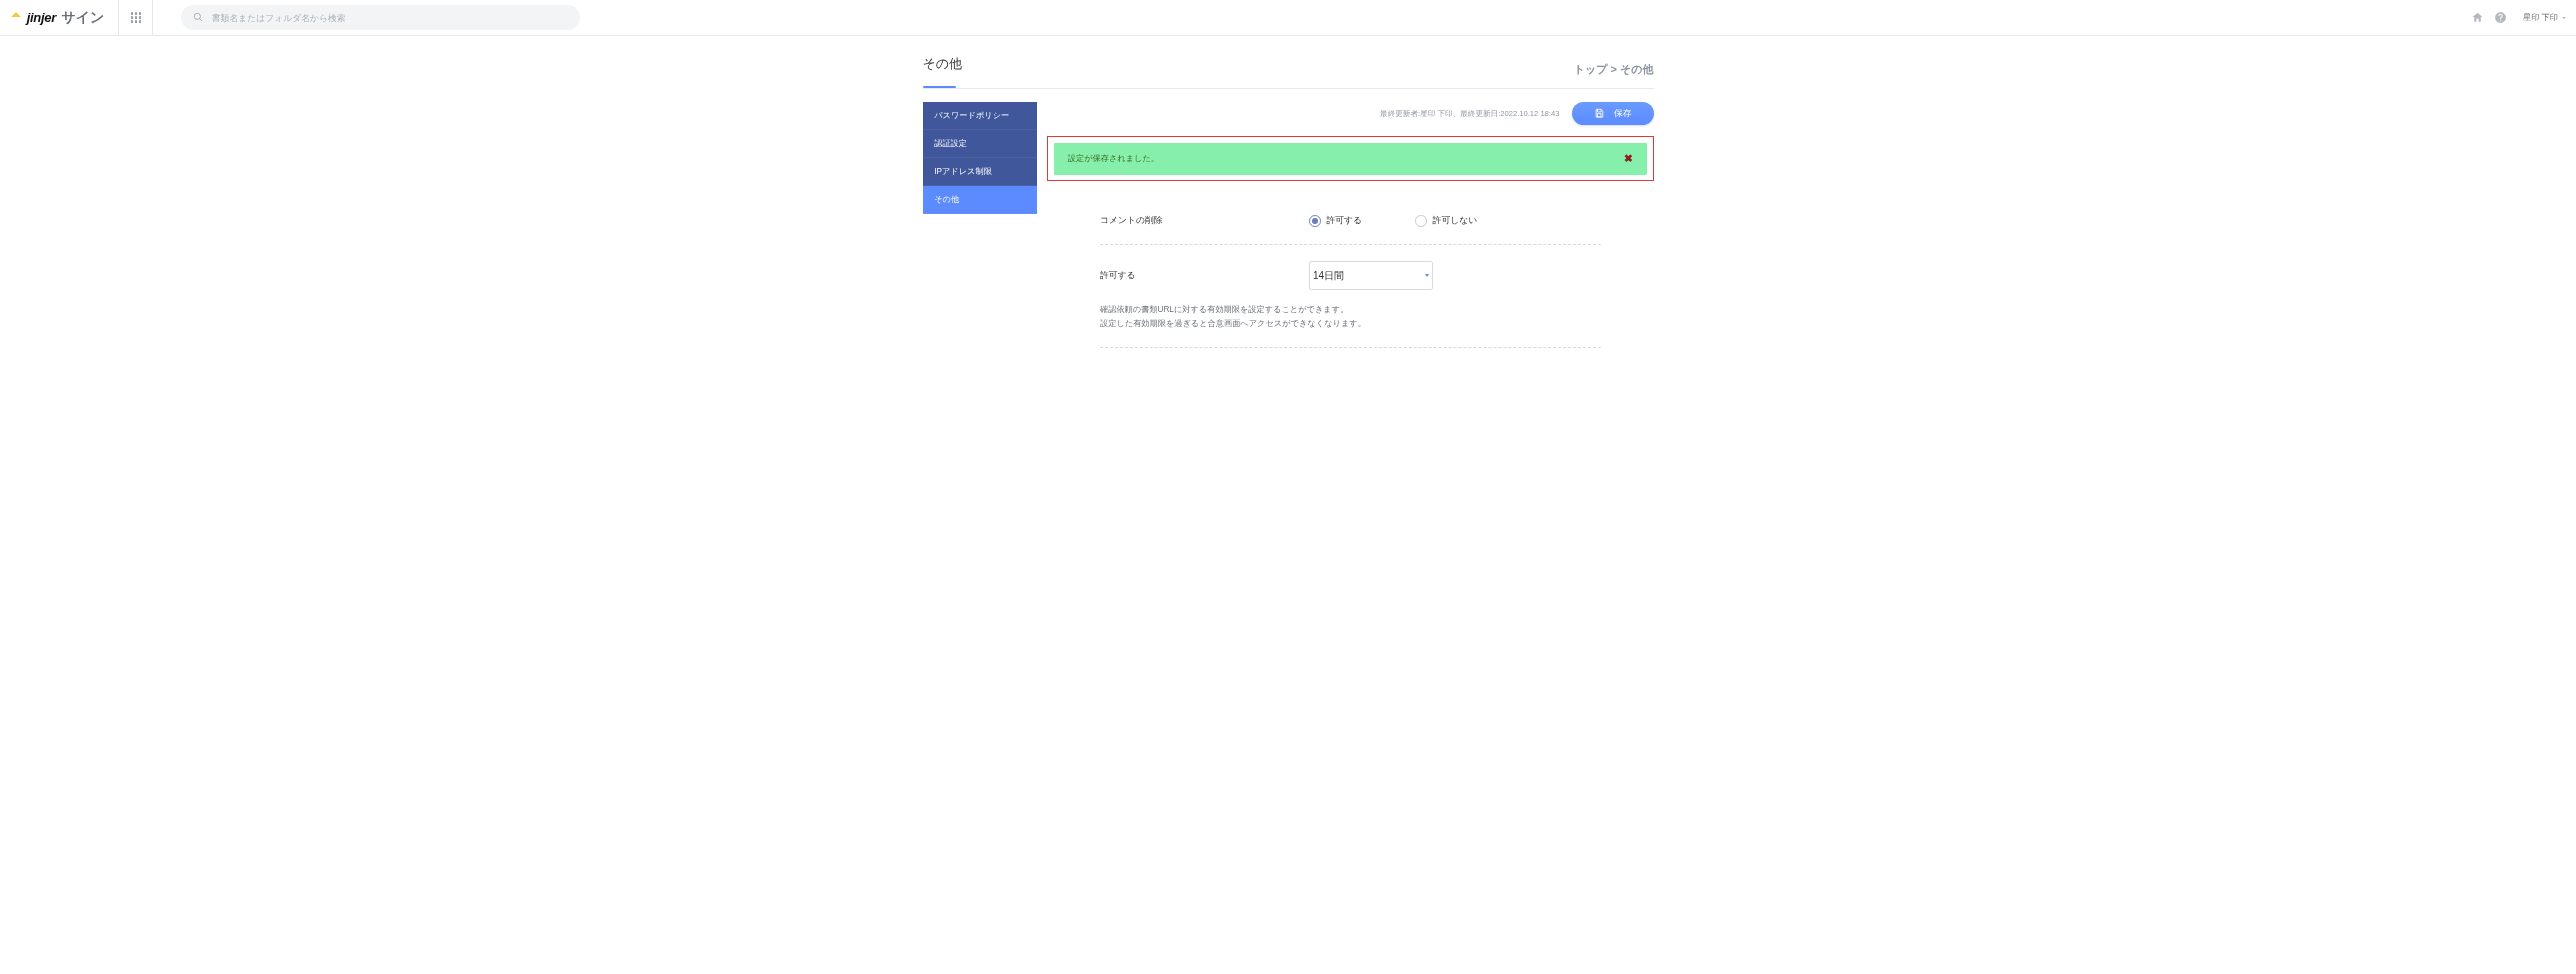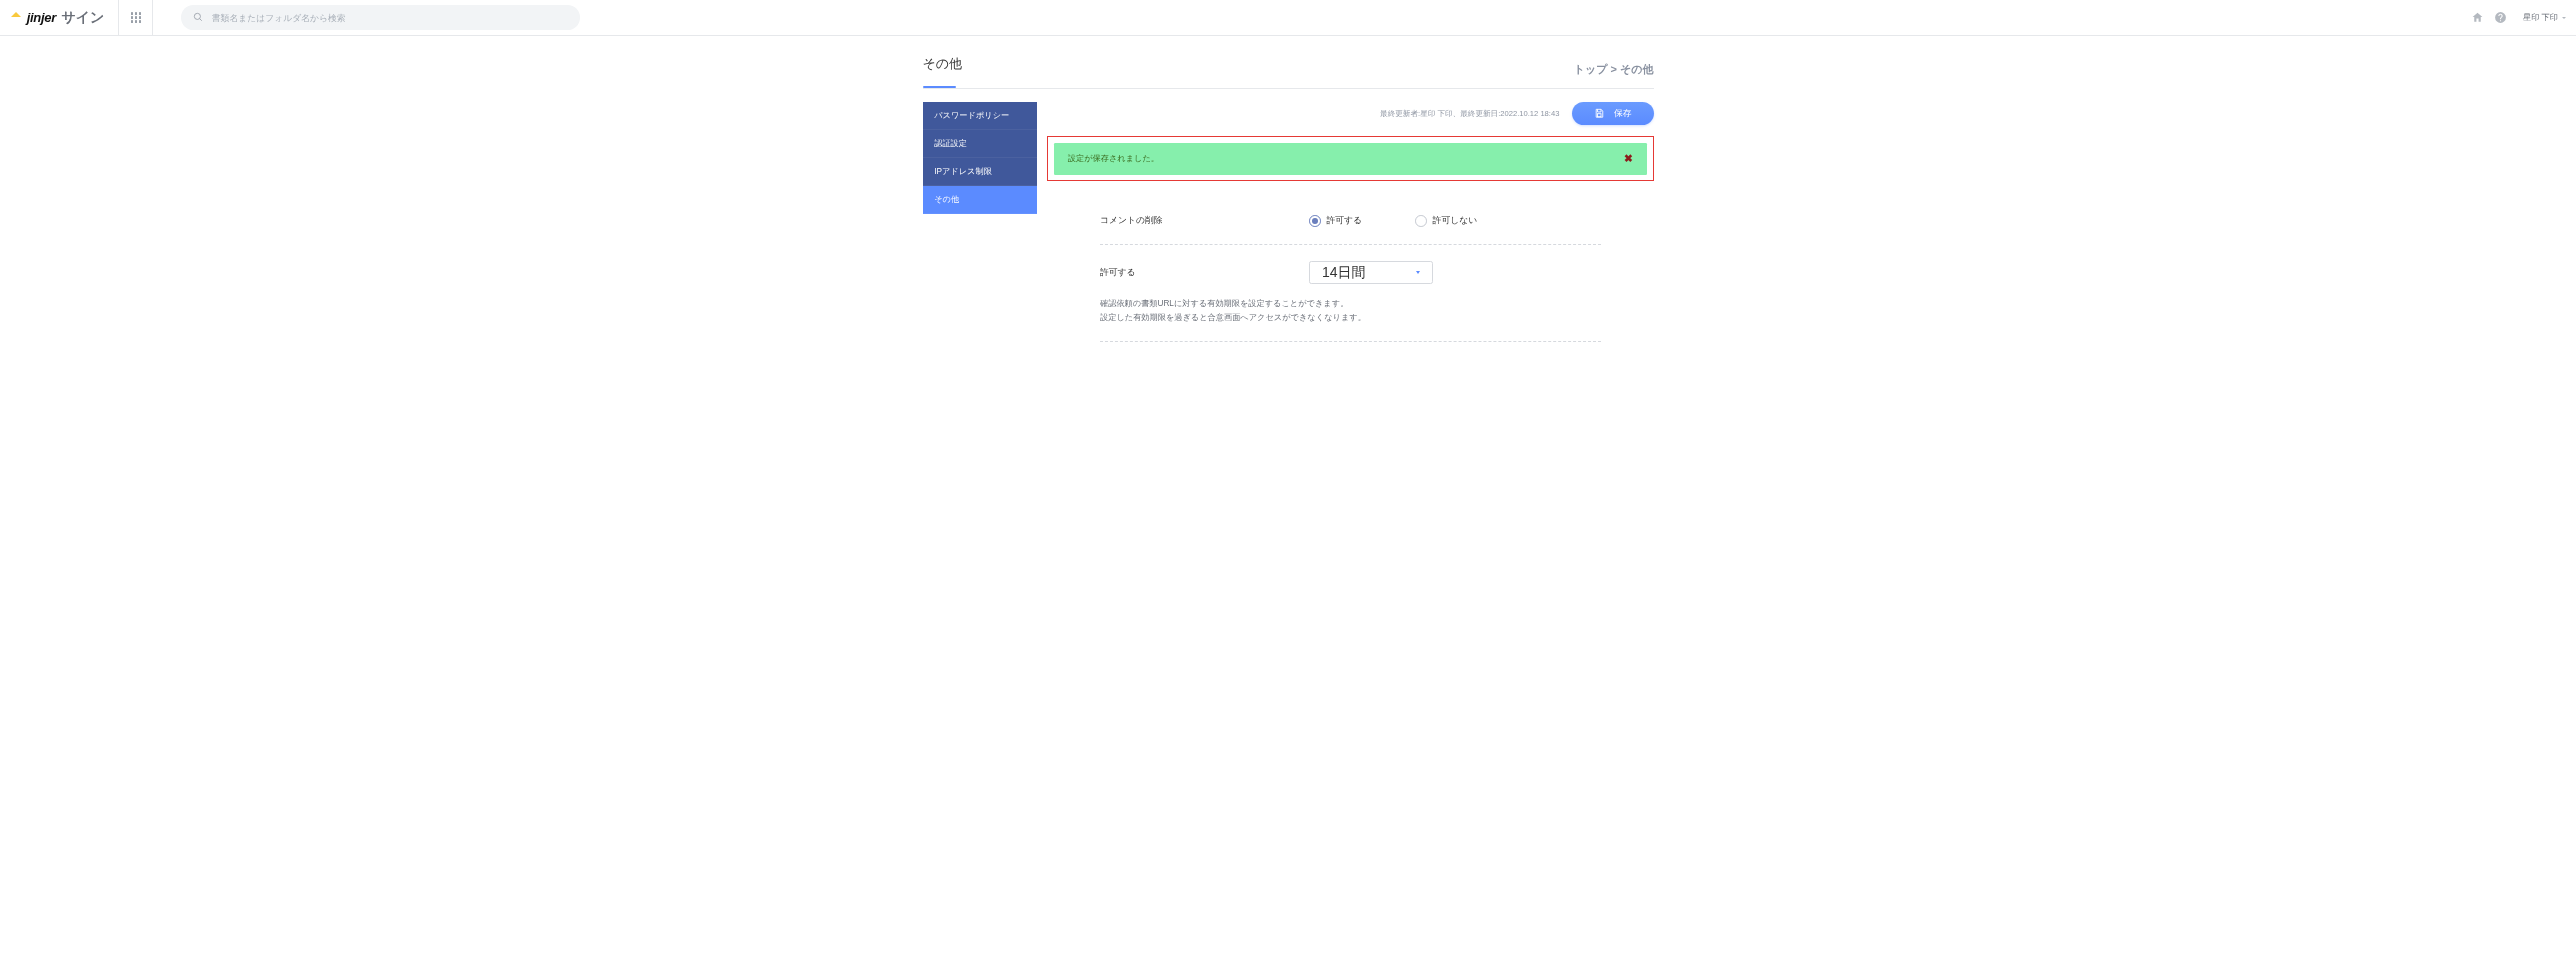--- a/index.html
+++ b/index.html
@@ -297,29 +297,29 @@
       border-radius: 50%;
     }
     .setting-desc {
       margin-top: 13px;
       font-size: 8.2px;
       color: #6a6f78;
       line-height: 1.7;
     }
     .select {
       width: 124px;
-      height: 23px;
+      height: 29px;
       border: 0.6px solid #d6d9de;
       border-radius: 2.3px;
       display: flex;
       align-items: center;
       justify-content: space-between;
-      padding: 0 12px;
-      cursor: pointer;
-      font-size: 14px;
+      padding: 0 3px;
+      cursor: pointer;
+      font-size: 10px;
       color: #333;
       background: #fff;
     }
     .select .caret2 {
       width: 0; height: 0;
       border-left: 2.9px solid transparent;
       border-right: 2.9px solid transparent;
       border-top: 3.5px solid #5b8bff;
     }
   </style>

